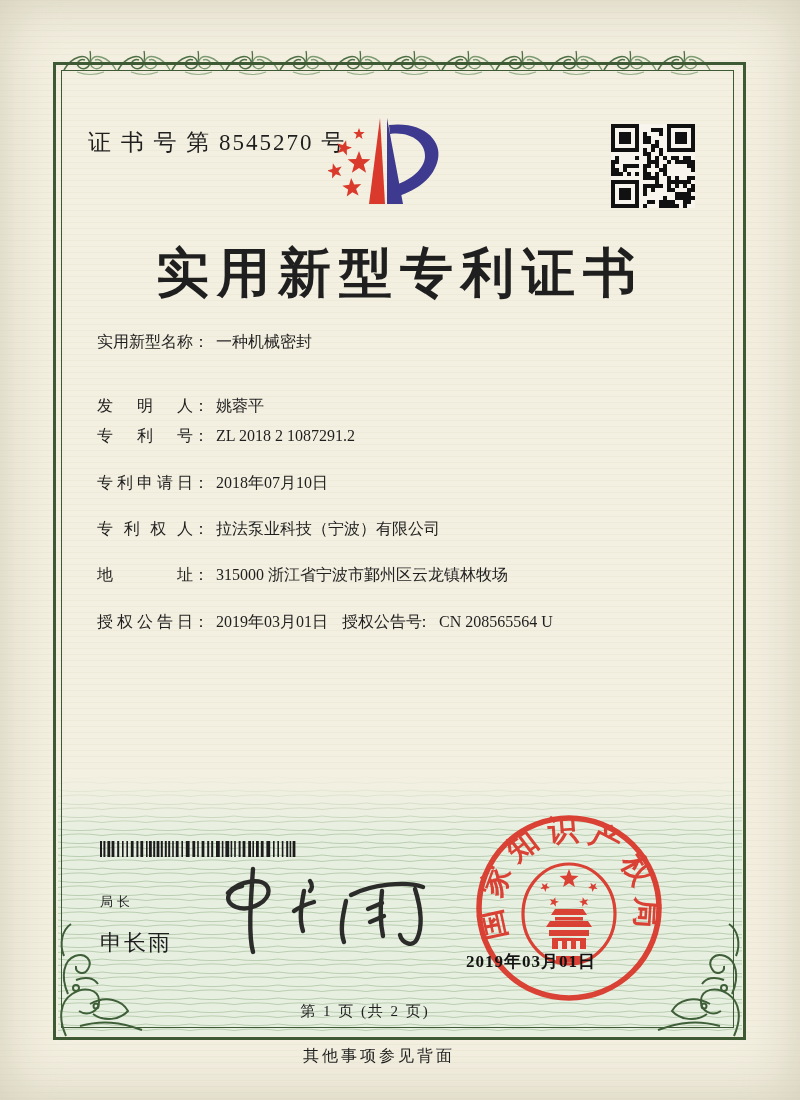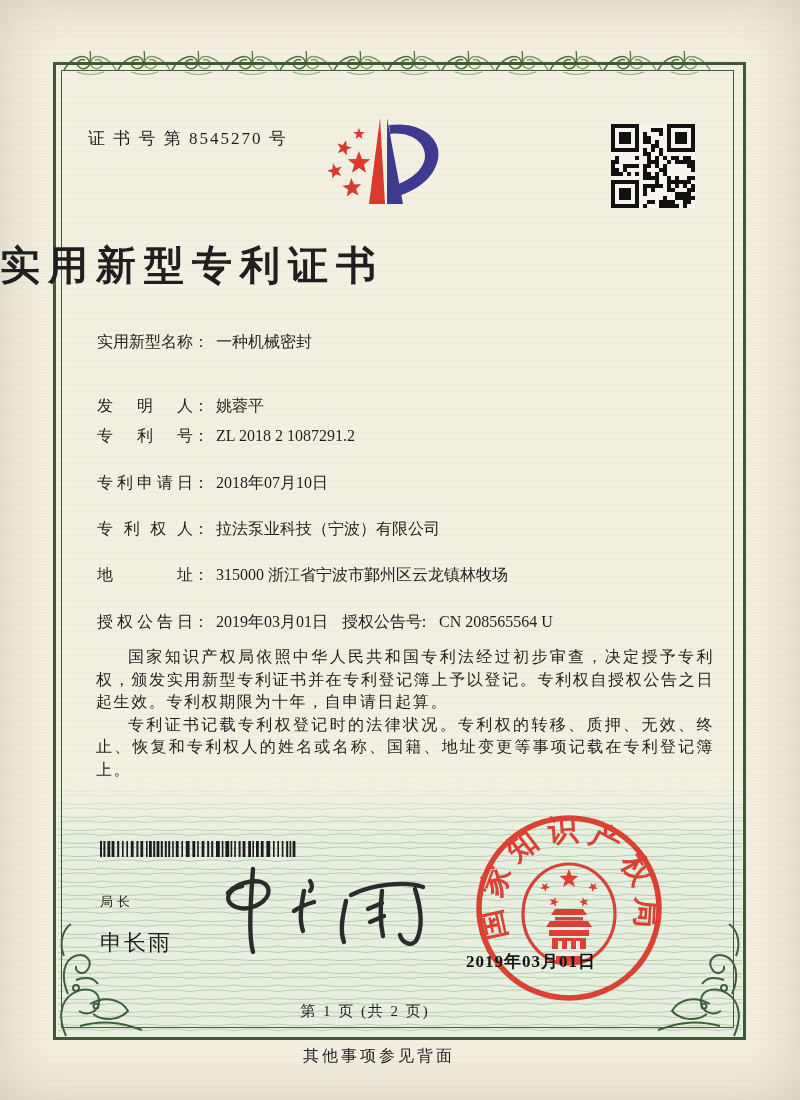--- a/index.html
+++ b/index.html
@@ -7,25 +7,25 @@
   .page{position:relative;width:800px;height:1100px;background:#f4f0e1;overflow:hidden;
         box-shadow:inset 0 0 60px rgba(150,140,110,.35);color:#1f1f1f;}
   .paper-texture{position:absolute;inset:0;pointer-events:none;
         background:repeating-linear-gradient(180deg, rgba(205,200,175,.14) 0 1px, rgba(0,0,0,0) 1px 6px);}
   
   .frame-outer{position:absolute;left:53px;top:62px;width:687px;height:972px;border:3px solid #3d5a35;pointer-events:none;}
   .frame-inner{position:absolute;left:61px;top:70px;width:671px;height:956px;border:1px solid #3d5a35;pointer-events:none;}
   .topband{position:absolute;left:62px;top:48px;pointer-events:none;}
   .flourish{position:absolute;pointer-events:none;}
   
-  .cert-no{position:absolute;left:88px;top:127px;font-size:17px;letter-spacing:2px;}
+  .cert-no{position:absolute;left:88px;top:127px;font-size:23px;letter-spacing:2px;}
   .logo{position:absolute;left:328px;top:114px;}
   .qr{position:absolute;left:611px;top:124px;}
-  .title{position:absolute;left:0;top:238px;width:800px;text-align:left;
-         font-size:40px;font-weight:700;letter-spacing:8px;}
+  .title{position:absolute;left:0;top:238px;width:800px;text-align:center;
+         font-size:53px;font-weight:700;letter-spacing:8px;}
   
   .frow{position:absolute;left:97px;font-size:16px;white-space:nowrap;}
   .flabel{display:inline-block;width:96px;text-align:justify;text-align-last:justify;vertical-align:bottom;}
   .flabel2{display:inline-block;width:74px;text-align:justify;text-align-last:justify;vertical-align:bottom;}
   .fval{margin-left:7px;}
   .grant2{position:absolute;left:245px;top:0;white-space:nowrap;}
   .r0{top:332px}.r1{top:396px}.r2{top:426px}.r3{top:473px}.r4{top:519px}.r5{top:565px}.rg{top:612px}
   
   .paras{position:absolute;left:96px;top:646px;width:618px;font-size:16px;line-height:22.5px;
          letter-spacing:1.6px;text-align:justify;}
@@ -321,24 +321,20 @@
   <div class="frow r1"><span class="flabel">发明人</span>：<span class="fval">姚蓉平</span></div>
   <div class="frow r2"><span class="flabel">专利号</span>：<span class="fval">ZL 2018 2 1087291.2</span></div>
   <div class="frow r3"><span class="flabel">专利申请日</span>：<span class="fval">2018年07月10日</span></div>
   <div class="frow r4"><span class="flabel">专利权人</span>：<span class="fval">拉法泵业科技（宁波）有限公司</span></div>
   <div class="frow r5"><span class="flabel">地址</span>：<span class="fval">315000 浙江省宁波市鄞州区云龙镇林牧场</span></div>
   <div class="frow rg">
     <span class="flabel">授权公告日</span>：<span class="fval">2019年03月01日</span>
     <span class="grant2"><span class="flabel2">授权公告号</span>：<span class="fval">CN 208565564 U</span></span>
   </div>
 
-  <div class="paras">
-    <p>国家知识产权局依照中华人民共和国专利法经过初步审查，决定授予专利权，颁发实用新型专利证书并在专利登记簿上予以登记。专利权自授权公告之日起生效。专利权期限为十年，自申请日起算。</p>
-    <p>专利证书记载专利权登记时的法律状况。专利权的转移、质押、无效、终止、恢复和专利权人的姓名或名称、国籍、地址变更等事项记载在专利登记簿上。</p>
-  </div>
 
   <svg class="barcode" id="barcode" width="200" height="16">
       <rect x="0.0" y="0" width="2" height="16" fill="#1c1c1c"></rect>
       <rect x="3.4" y="0" width="2" height="16" fill="#1c1c1c"></rect>
       <rect x="7.4" y="0" width="2.8" height="16" fill="#1c1c1c"></rect>
       <rect x="11.6" y="0" width="2.8" height="16" fill="#1c1c1c"></rect>
       <rect x="17.2" y="0" width="2" height="16" fill="#1c1c1c"></rect>
       <rect x="22.0" y="0" width="1.6" height="16" fill="#1c1c1c"></rect>
       <rect x="26.4" y="0" width="1.6" height="16" fill="#1c1c1c"></rect>
       <rect x="30.8" y="0" width="2.8" height="16" fill="#1c1c1c"></rect>

